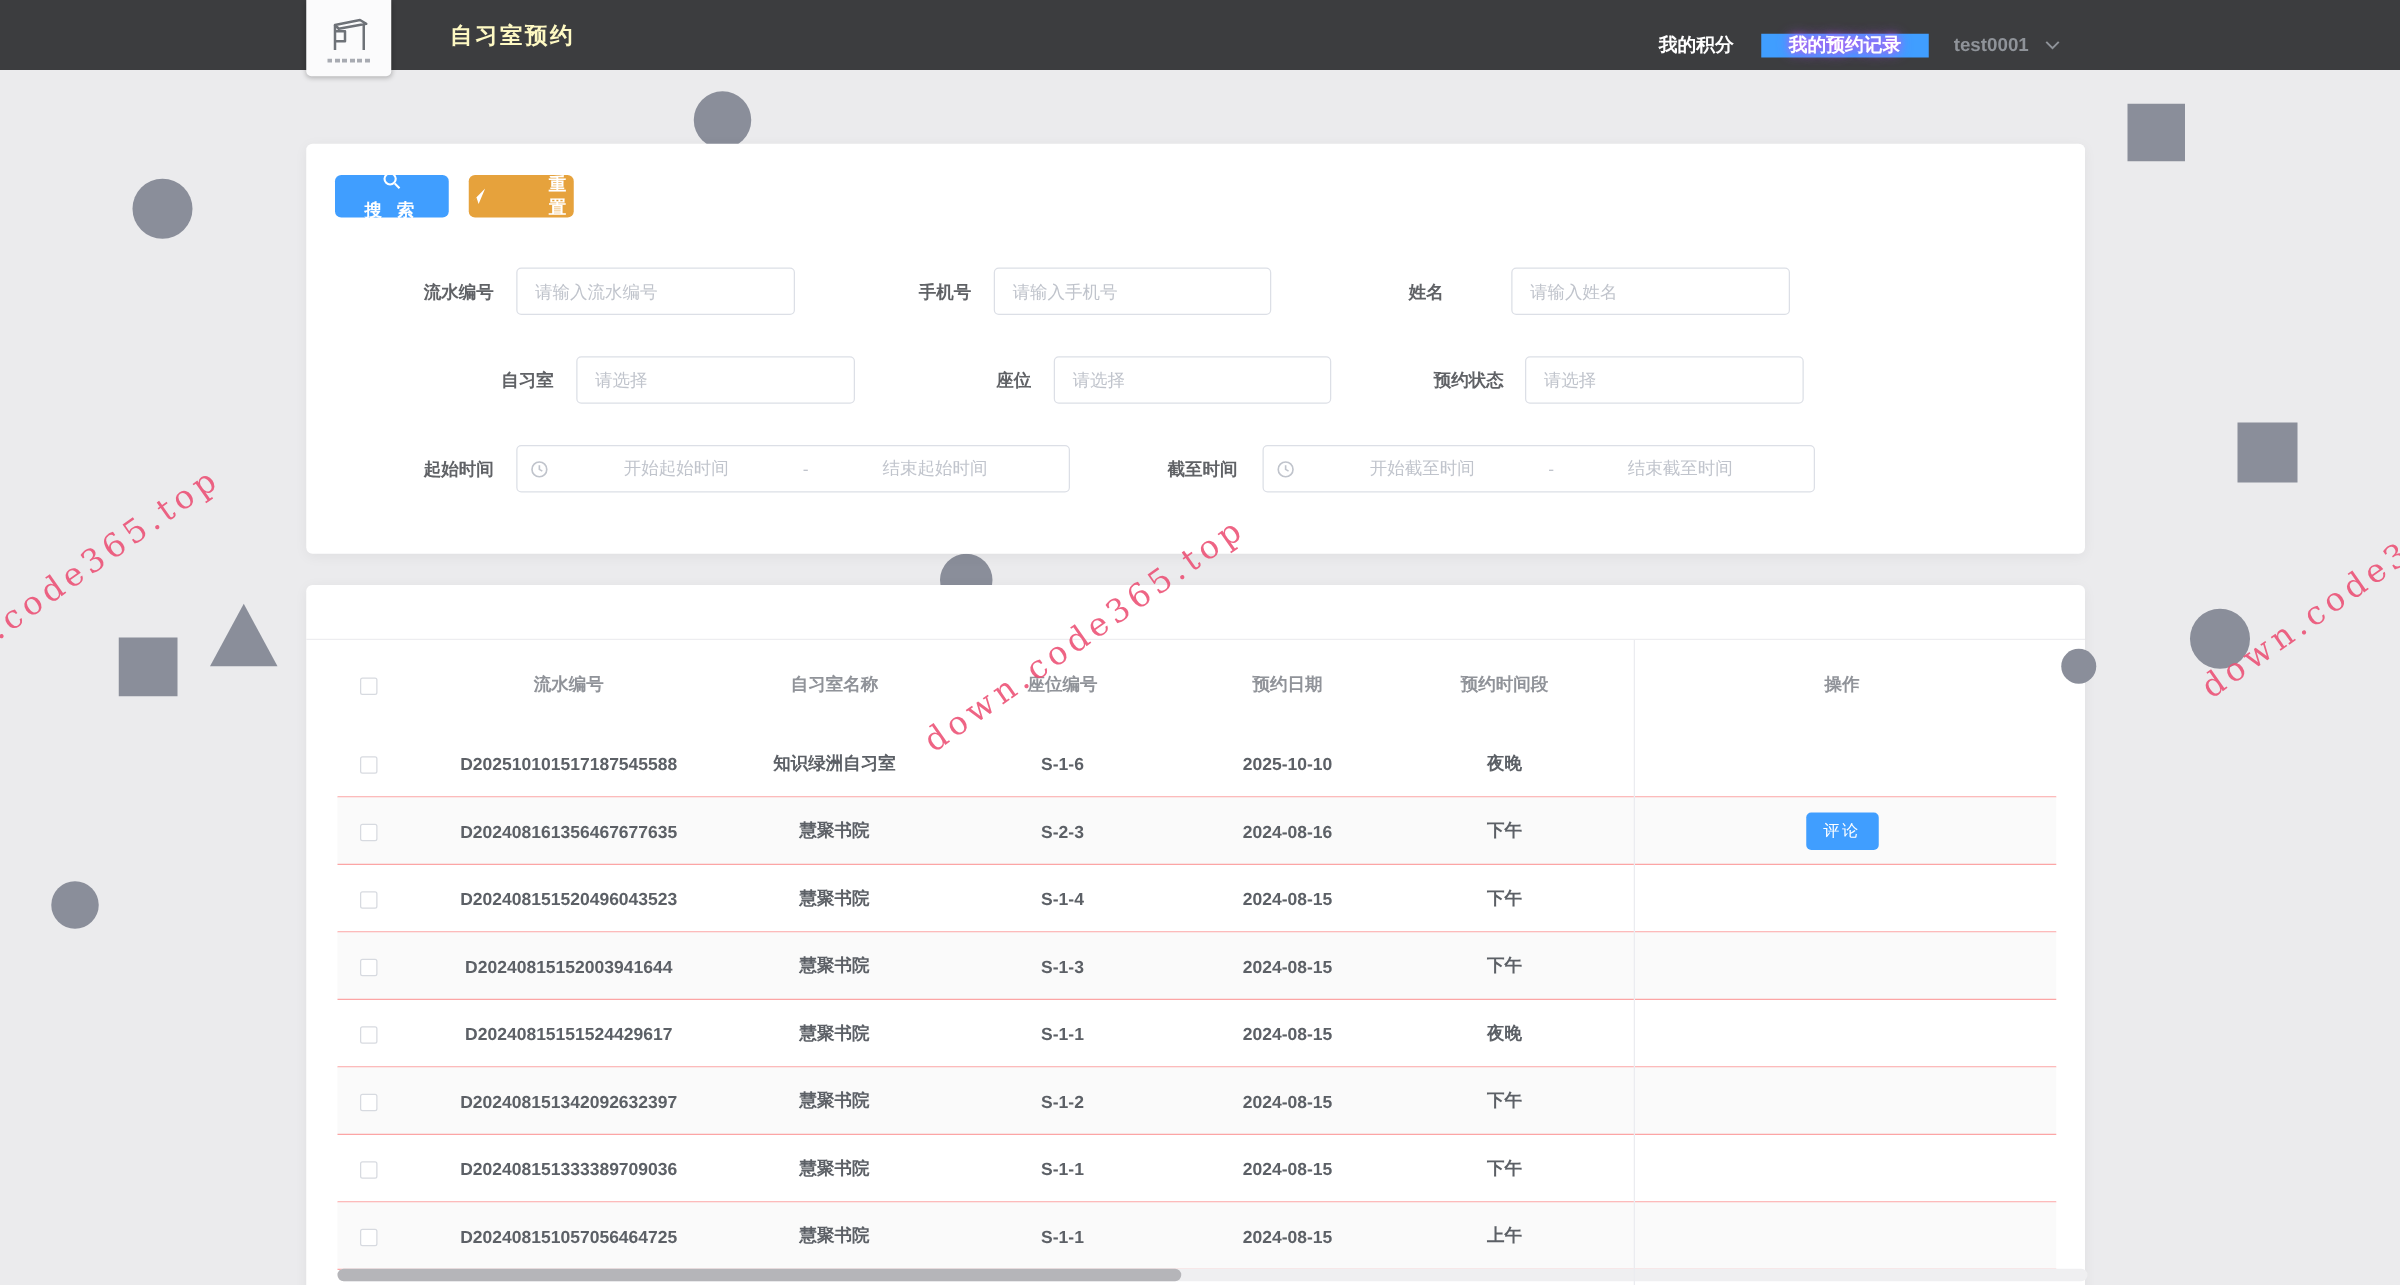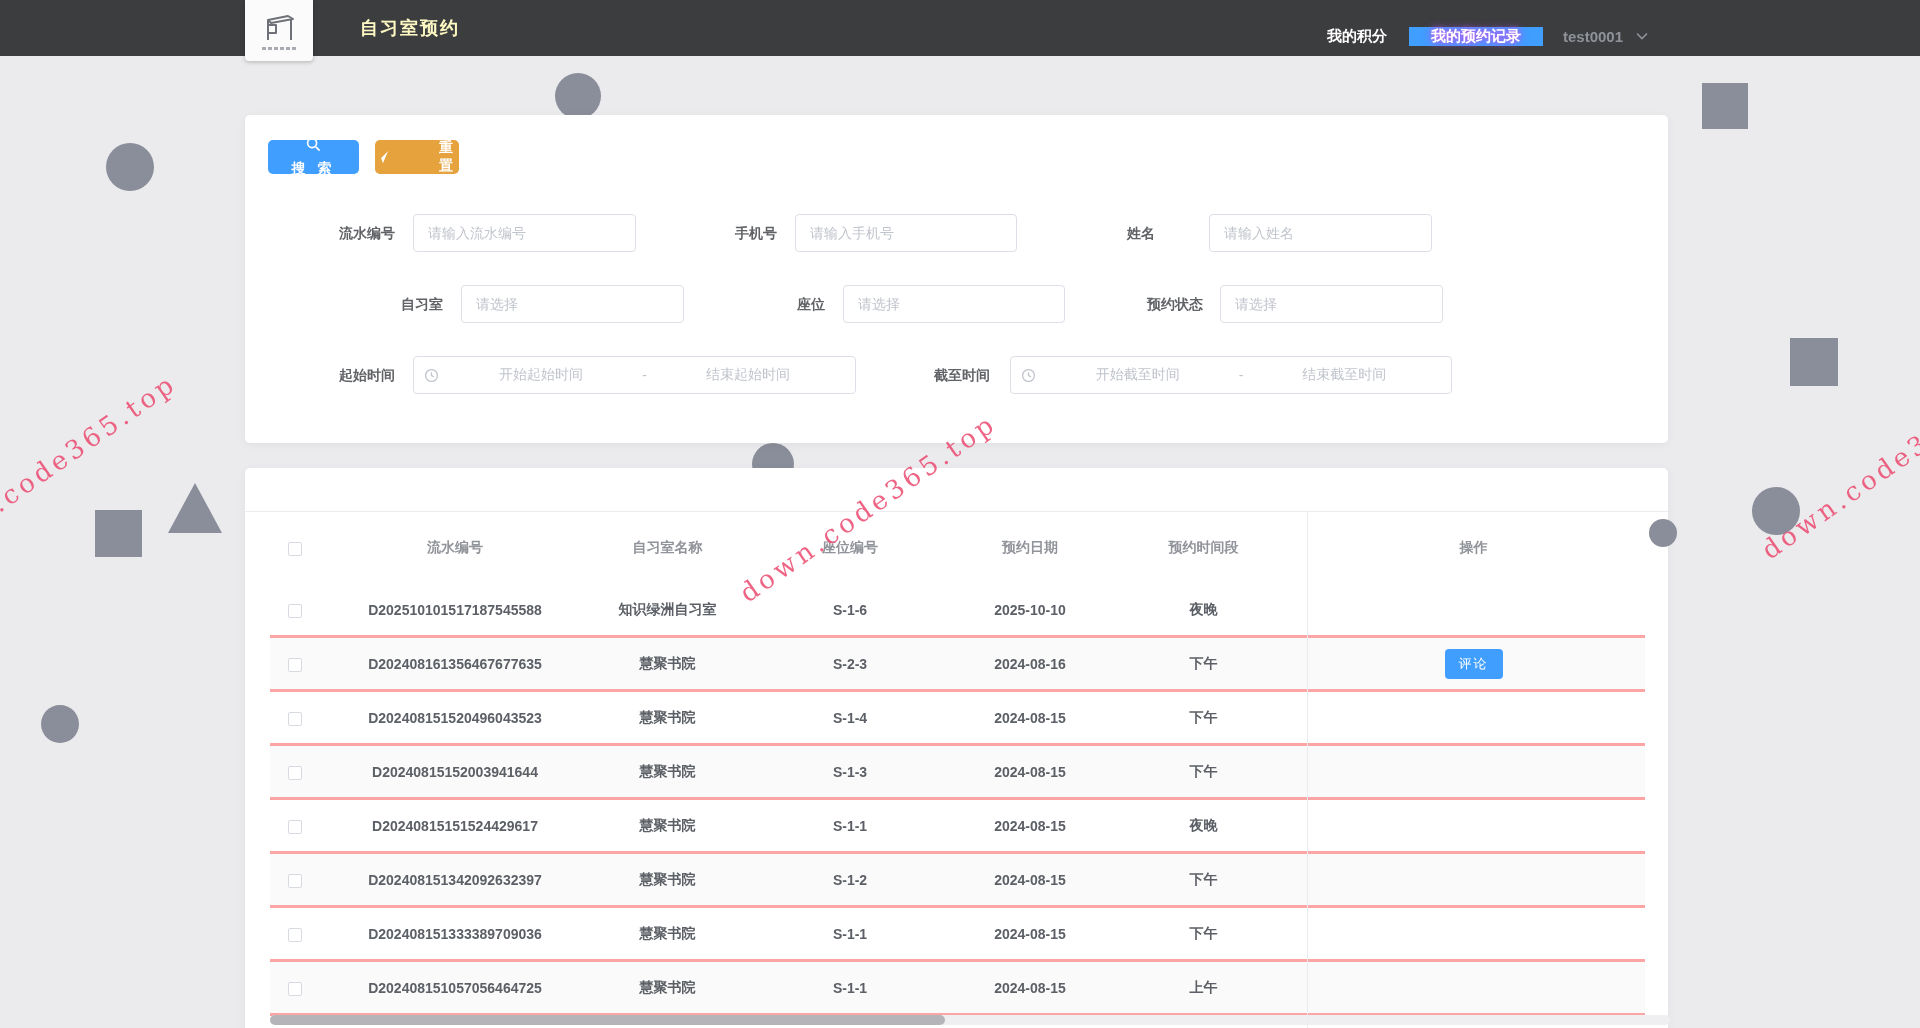--- a/index.html
+++ b/index.html
@@ -78,21 +78,21 @@
   .row1 { top:99px; } .row2 { top:170px;margin-left:48px; } .row3 { top:241px; }
 
   
   .tbl-toolbar { height:44px; border-bottom:1px solid #ededf0; }
   .tbl { position:absolute; left:25px; top:44px; width:1375px; }
   .tgrid { display:grid; grid-template-columns:50px 270px 155px 210px 150px 197px 343px;
     align-items:center; }
   .thead { height:72px; }
   .thead .cell { color:#909399; font-size:14px; font-weight:700; }
   .cell { text-align:center; font-size:14px; font-weight:700; color:#5c6066; }
-  .trow { height:54px; border-bottom:3px solid #fca5a5; background:#fff; }
+  .trow { height:54px; border-bottom:1px solid #fca5a5; background:#fff; }
   .trow.striped { background:#fafafa; }
   .checkbox { display:inline-block; width:14px; height:14px; border:1px solid #d7dae0;
     border-radius:2px; background:#fff; cursor:pointer; vertical-align:middle; }
   .btn-comment { width:58px; height:30px; background:#409EFF; color:#fff; border:none;
     border-radius:4px; font-size:13px; font-weight:400; letter-spacing:2px;
     cursor:pointer; font-family:inherit; }
   .fixed-divider { position:absolute; left:1062px; top:44px; height:540px; width:0;
     border-left:1px solid #ebecf0; box-shadow:-10px 0 10px -7px rgba(0,0,0,.10); z-index:3; }
 
   

